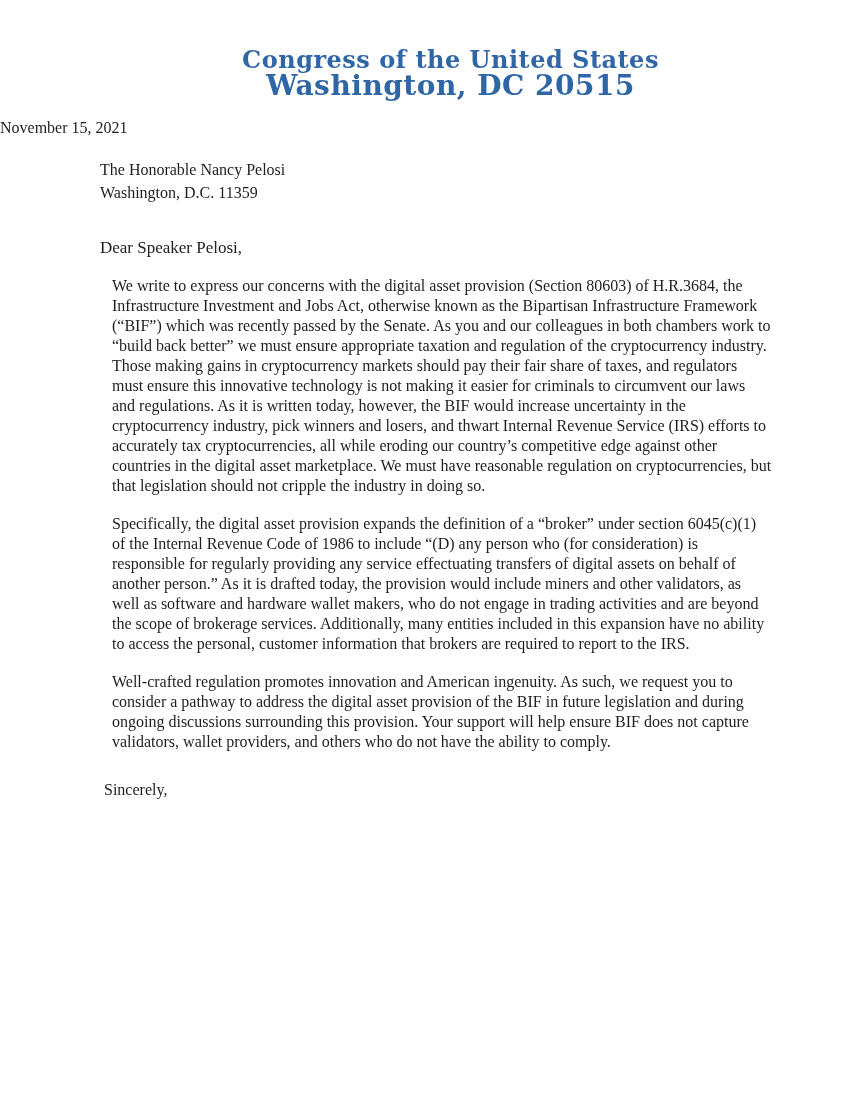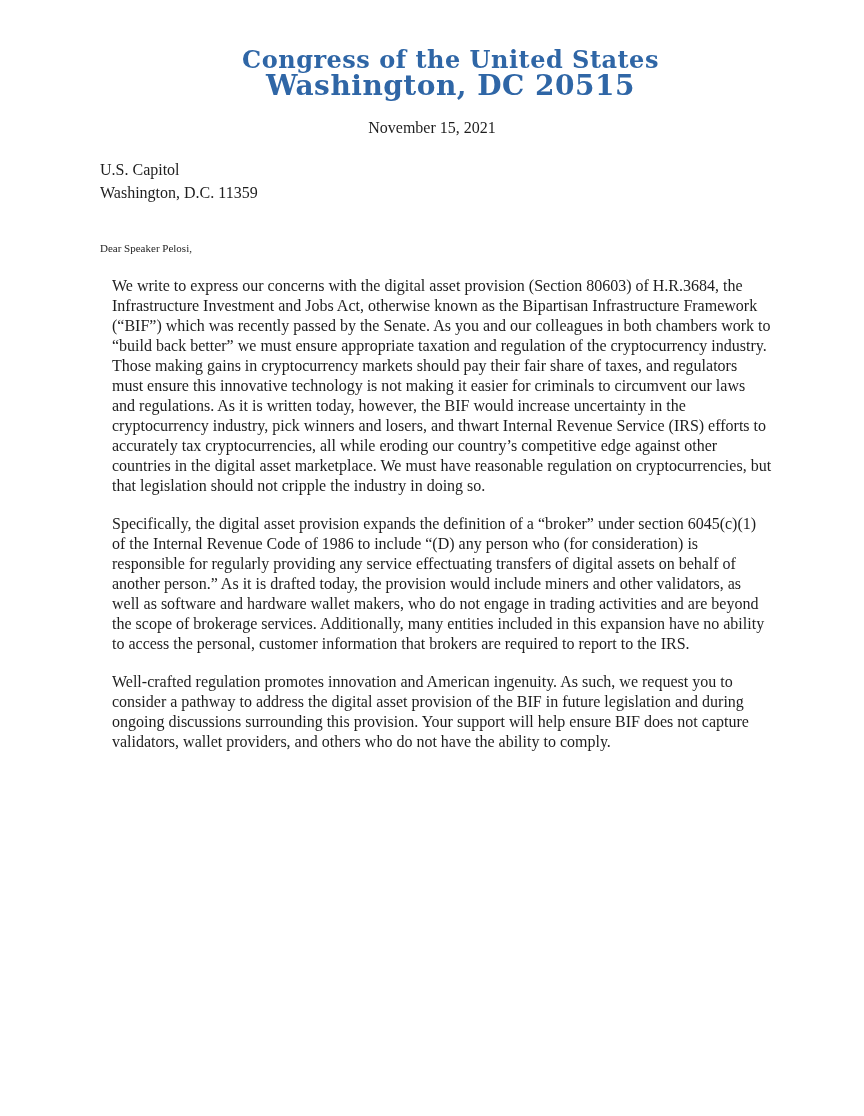--- a/index.html
+++ b/index.html
@@ -29,32 +29,32 @@
     line-height: 27px;
     letter-spacing: 0.5px;
   }
   .letterhead-line2 {
     font-size: 28px;
     line-height: 25px;
     letter-spacing: 0.5px;
   }
   .date-line {
     margin-top: 20px;
-    text-align: center;
+    text-align: left;
     font-size: 16px;
     line-height: 20px;
   }
   .recipient {
     margin: 21px 0 0 100px;
     font-size: 16px;
     line-height: 22.5px;
   }
   .salutation {
     margin: 34px 0 0 100px;
-    font-size: 11px;
+    font-size: 17px;
     line-height: 20px;
   }
   .letter-body {
     margin-left: 100px;
     width: 672px;
     font-size: 16px;
     line-height: 20px;
     text-align: left;
   }
   .letter-body p {
@@ -72,26 +72,27 @@
 <div class="page">
 
   <div class="letterhead" style="color: rgb(47, 102, 166);">
     <div class="letterhead-line1">Congress of the United States</div>
     <div class="letterhead-line2">Washington, DC 20515</div>
   </div>
 
   <div class="date-line">November 15, 2021</div>
 
   <div class="recipient">
-    <div>U.S. Capitol</div>
+    <div>The Honorable Nancy Pelosi</div>
     <div>Washington, D.C. 11359</div>
   </div>
 
   <div class="salutation">Dear Speaker Pelosi,</div>
 
   <div class="letter-body">
     <p>We write to express our concerns with the digital asset provision (Section 80603) of H.R.3684, the Infrastructure Investment and Jobs Act, otherwise known as the Bipartisan Infrastructure Framework (“BIF”) which was recently passed by the Senate. As you and our colleagues in both chambers work to “build back better” we must ensure appropriate taxation and regulation of the cryptocurrency industry. Those making gains in cryptocurrency markets should pay their fair share of taxes, and regulators must ensure this innovative technology is not making it easier for criminals to circumvent our laws and regulations. As it is written today, however, the BIF would increase uncertainty in the cryptocurrency industry, pick winners and losers, and thwart Internal Revenue Service (IRS) efforts to accurately tax cryptocurrencies, all while eroding our country’s competitive edge against other countries in the digital asset marketplace. We must have reasonable regulation on cryptocurrencies, but that legislation should not cripple the industry in doing so.</p>
     <p>Specifically, the digital asset provision expands the definition of a “broker” under section 6045(c)(1) of the Internal Revenue Code of 1986 to include “(D) any person who (for consideration) is responsible for regularly providing any service effectuating transfers of digital assets on behalf of another person.” As it is drafted today, the provision would include miners and other validators, as well as software and hardware wallet makers, who do not engage in trading activities and are beyond the scope of brokerage services. Additionally, many entities included in this expansion have no ability to access the personal, customer information that brokers are required to report to the IRS.</p>
     <p>Well-crafted regulation promotes innovation and American ingenuity. As such, we request you to consider a pathway to address the digital asset provision of the BIF in future legislation and during ongoing discussions surrounding this provision. Your support will help ensure BIF does not capture validators, wallet providers, and others who do not have the ability to comply.</p>
   </div>
 
+  <div class="closing">Sincerely,</div>
 
 </div>
 
 </body></html>

